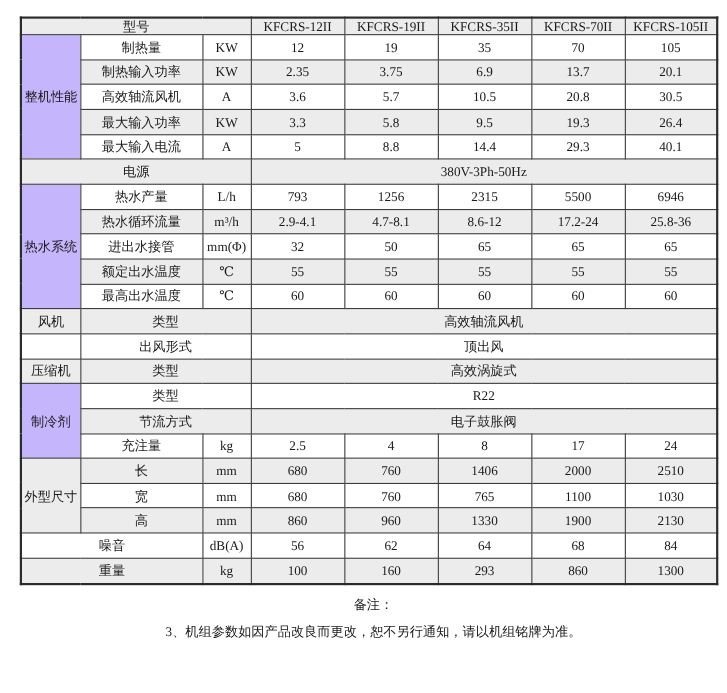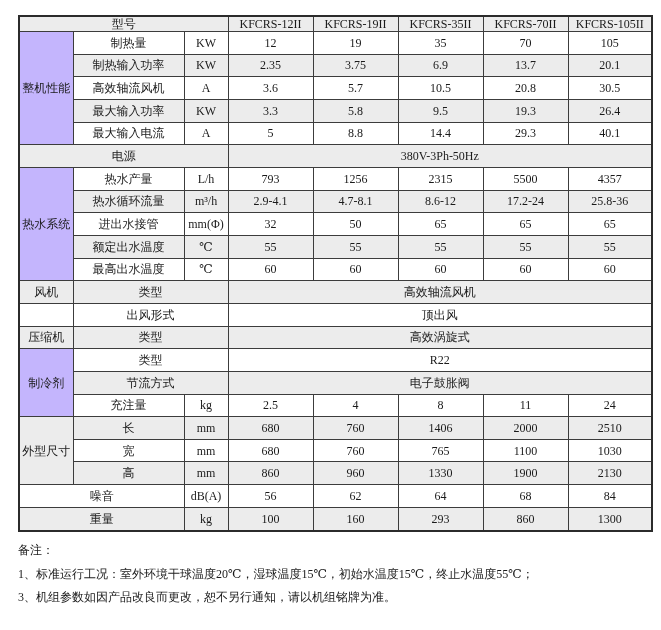--- a/index.html
+++ b/index.html
@@ -40,20 +40,21 @@
   .spec-table tr.shade > td { background: var(--shade); }
   .spec-table td[rowspan] { background: #c4b5fd; }
   .notes {
     margin: 7px 0 0 18px;
     font-size: 12px;
   }
   .note-title, .note-line {
     height: 23.5px;
     line-height: 23.5px;
     white-space: nowrap;
+    text-align: center;
   }
 </style>
 </head>
 <body>
 
 <table class="spec-table">
   <colgroup>
     <col style="width:54px">
     <col style="width:111px">
     <col style="width:44px">
@@ -125,21 +126,21 @@
         <td colspan="5">380V-3Ph-50Hz</td>
       </tr>
       <tr>
         <td rowspan="5">热水系统</td>
         <td>热水产量</td>
         <td>L/h</td>
         <td>793</td>
         <td>1256</td>
         <td>2315</td>
         <td>5500</td>
-        <td>4357</td>
+        <td>6946</td>
       </tr>
       <tr class="shade">
         <td>热水循环流量</td>
         <td>m³/h</td>
         <td>2.9-4.1</td>
         <td>4.7-8.1</td>
         <td>8.6-12</td>
         <td>17.2-24</td>
         <td>25.8-36</td>
       </tr>
@@ -193,21 +194,21 @@
       <tr class="shade">
         <td colspan="2">节流方式</td>
         <td colspan="5">电子鼓胀阀</td>
       </tr>
       <tr>
         <td>充注量</td>
         <td>kg</td>
         <td>2.5</td>
         <td>4</td>
         <td>8</td>
-        <td>11</td>
+        <td>17</td>
         <td>24</td>
       </tr>
       <tr class="shade">
         <td rowspan="3">外型尺寸</td>
         <td>长</td>
         <td>mm</td>
         <td>680</td>
         <td>760</td>
         <td>1406</td>
         <td>2000</td>
@@ -247,15 +248,14 @@
         <td>160</td>
         <td>293</td>
         <td>860</td>
         <td>1300</td>
       </tr>
     </tbody>
 </table>
 
 <div class="notes">
   <div class="note-title">备注：</div>
-  <div class="note-line">1、标准运行工况：室外环境干球温度20℃，湿球温度15℃，初始水温度15℃，终止水温度55℃；</div>
   <div class="note-line">3、机组参数如因产品改良而更改，恕不另行通知，请以机组铭牌为准。</div>
 </div>
 
 </body></html>

